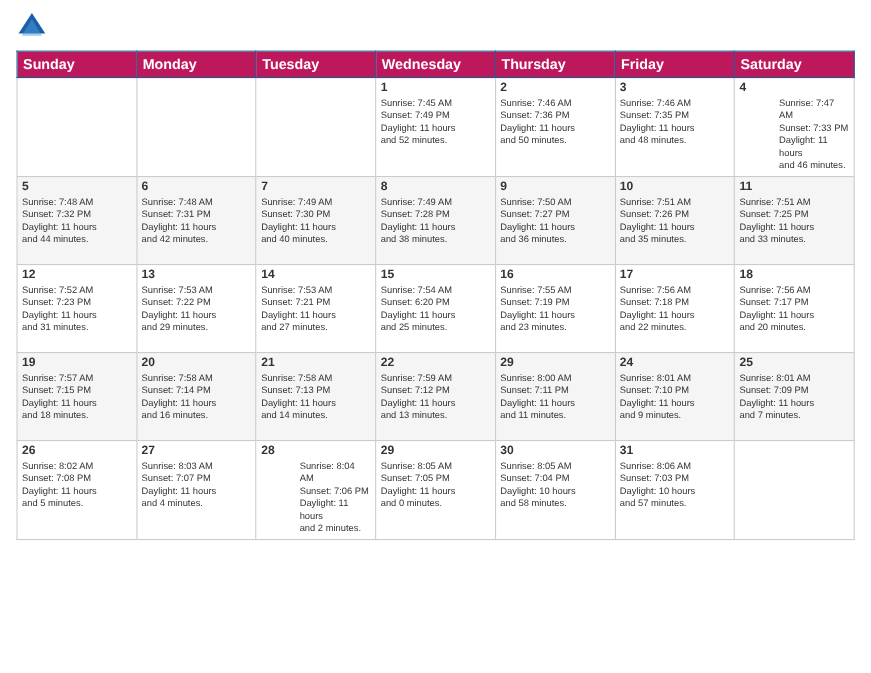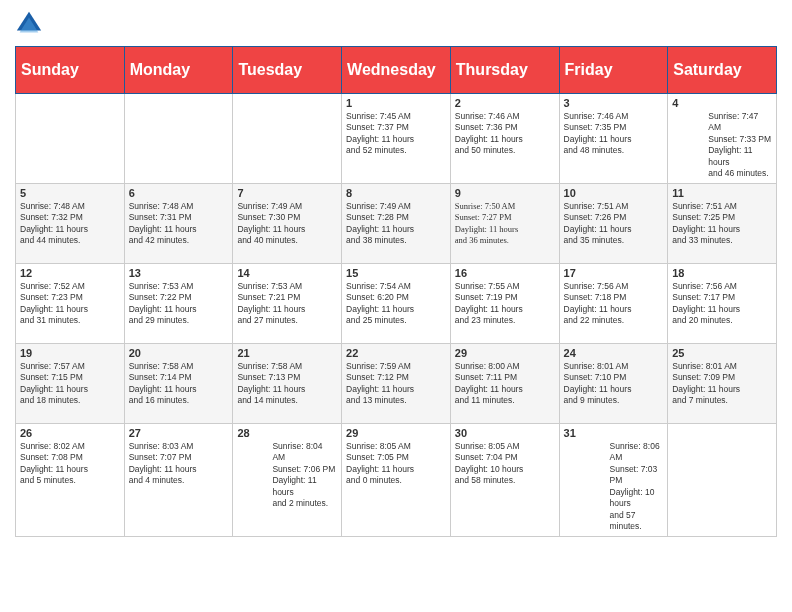--- a/index.html
+++ b/index.html
@@ -56,25 +56,25 @@
     .location {
       font-size: 14px;
       color: #555;
     }
     .calendar {
       width: 100%;
       border-collapse: collapse;
       table-layout: fixed;
     }
     .calendar th {
-      background-color: #ef4444;
+      background-color: #be185d;
       color: #fff;
-      font-size: 16px;
+      font-size: 13px;
       font-weight: bold;
-      padding: 14px 5px;
+      padding: 4px 5px;
       text-align: left;
       border: 1px solid #1e5a9a;
     }
     .calendar td {
       border: 1px solid #ccc;
       vertical-align: top;
       padding: 3px 4px;
       height: 80px;
       font-size: 9px;
       color: #333;
@@ -133,21 +133,21 @@
         </tr>
     </thead>
     <tbody id="calendar-body">
         <tr>
           <td class="empty-cell"></td>
           <td class="empty-cell"></td>
           <td class="empty-cell"></td>
           <td>
             <span class="day-number">1</span>
             <div class="day-info" style="white-space: pre-line;">Sunrise: 7:45 AM
-Sunset: 7:37 PM
+Sunset: 7:49 PM
 Daylight: 11 hours
 and 52 minutes.</div>
           </td>
           <td>
             <span class="day-number">2</span>
             <div class="day-info" style="white-space: pre-line;">Sunrise: 7:46 AM
 Sunset: 7:36 PM
 Daylight: 11 hours
 and 50 minutes.</div>
           </td>
@@ -190,21 +190,21 @@
           </td>
           <td>
             <span class="day-number">8</span>
             <div class="day-info" style="white-space: pre-line;">Sunrise: 7:49 AM
 Sunset: 7:28 PM
 Daylight: 11 hours
 and 38 minutes.</div>
           </td>
           <td>
             <span class="day-number">9</span>
-            <div class="day-info" style="white-space: pre-line; font-family: Liberation Serif, serif;">Sunrise: 7:50 AM
+            <div class="day-info" style="white-space: pre-line;">Sunrise: 7:50 AM
 Sunset: 7:27 PM
 Daylight: 11 hours
 and 36 minutes.</div>
           </td>
           <td>
             <span class="day-number">10</span>
             <div class="day-info" style="white-space: pre-line;">Sunrise: 7:51 AM
 Sunset: 7:26 PM
 Daylight: 11 hours
 and 35 minutes.</div>
@@ -350,21 +350,21 @@
           </td>
           <td>
             <span class="day-number">30</span>
             <div class="day-info" style="white-space: pre-line;">Sunrise: 8:05 AM
 Sunset: 7:04 PM
 Daylight: 10 hours
 and 58 minutes.</div>
           </td>
           <td>
             <span class="day-number">31</span>
-            <div class="day-info" style="white-space: pre-line; margin-left: 46px;">Sunrise: 8:06 AM
+            <div class="day-info" style="white-space: pre-line;">Sunrise: 8:06 AM
 Sunset: 7:03 PM
 Daylight: 10 hours
 and 57 minutes.</div>
           </td>
           <td class="empty-cell"></td>
         </tr>
       </tbody>
   </table>
 </div>
 

